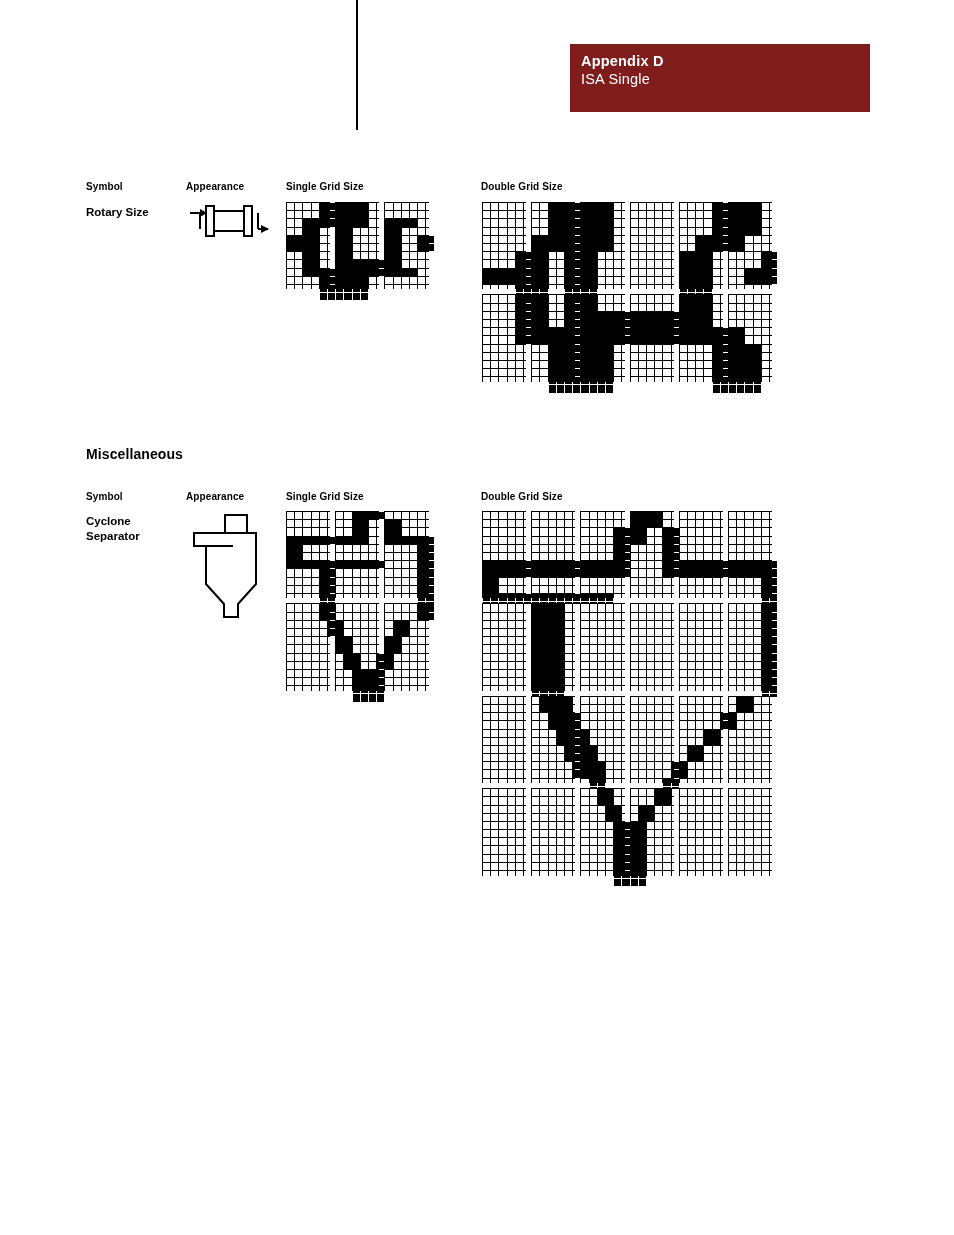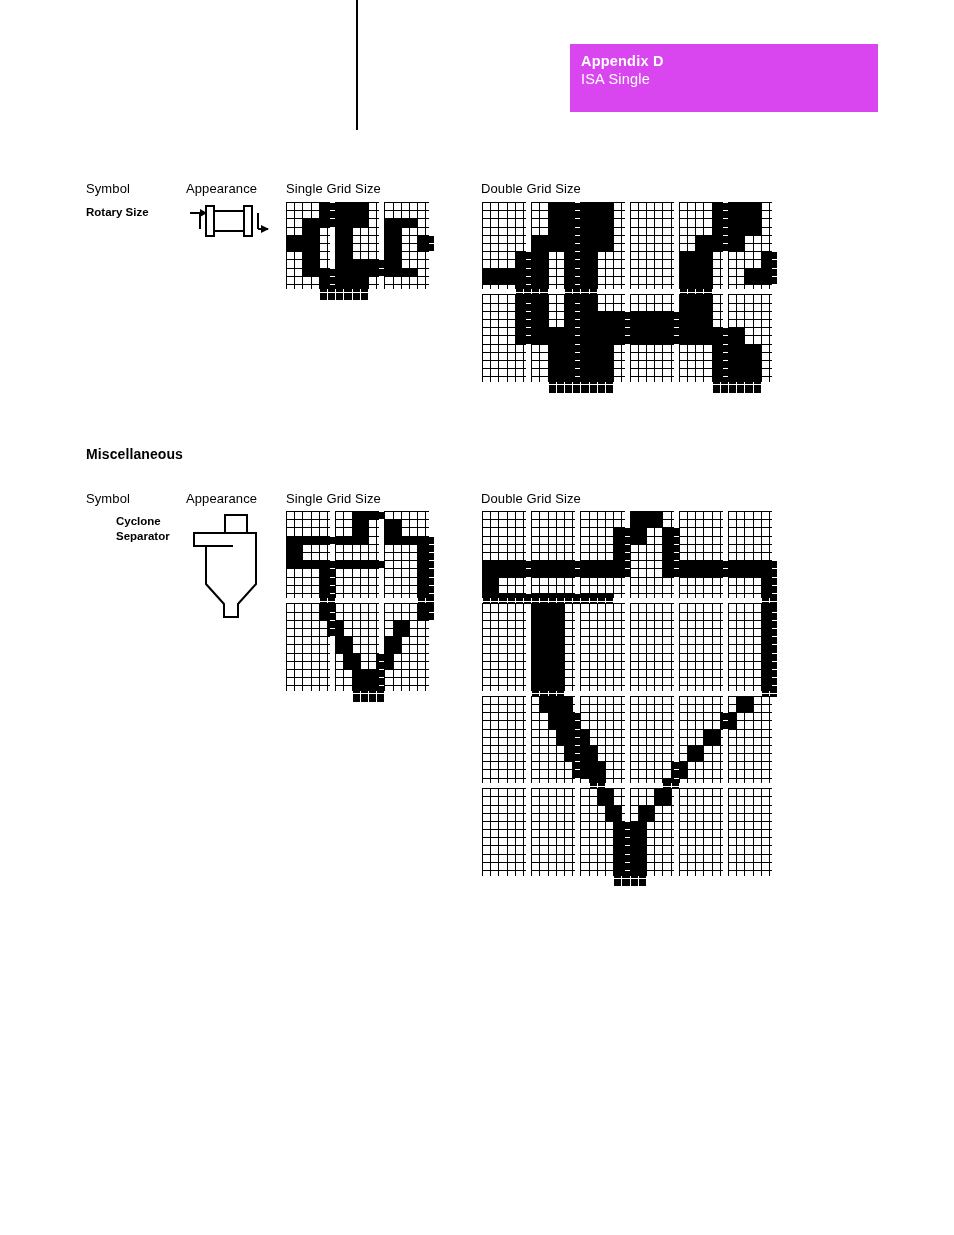--- a/index.html
+++ b/index.html
@@ -2,25 +2,25 @@
 <html><head>
 <meta charset="utf-8">
 <style>
   html,body{margin:0;padding:0;}
   body{
     width:954px;height:1235px;position:relative;background:#fff;
     font-family:"Liberation Sans",sans-serif;color:#000;
     -webkit-font-smoothing:none;
   }
   .vrule{position:absolute;left:356px;top:0;width:2px;height:130px;background:#000;}
-  .hdr{position:absolute;left:570px;top:44px;width:300px;height:68px;background:#d946ef;color:#fff;padding-left:8px;}
+  .hdr{position:absolute;left:570px;top:44px;width:300px;height:68px;background:#7f1d1d;color:#fff;}
   .hdr-t1{position:absolute;left:11px;top:9px;font-size:14.5px;font-weight:bold;letter-spacing:.2px;}
   .hdr-t2{position:absolute;left:11px;top:27px;font-size:14.5px;font-weight:normal;letter-spacing:.2px;}
 
-  .colhdr{position:absolute;font-size:13px;font-weight:normal;letter-spacing:.1px;}
+  .colhdr{position:absolute;font-size:10px;font-weight:bold;letter-spacing:.1px;}
   .rowlbl{position:absolute;font-size:11.5px;font-weight:bold;line-height:15px;}
   .sect{position:absolute;font-size:14px;font-weight:bold;letter-spacing:.1px;}
 
   .art{position:absolute;}
   .grid{position:absolute;display:grid;}
   .blk{display:grid;background:#000;}
   .cell{background:#fff;}
   .cell.on{background:#000;}
 </style>
 </head>
@@ -1172,21 +1172,21 @@
     </div>
   </div>
 
 <div class="sect" style="left:86px;top:446px;">Miscellaneous</div>
 
 <div class="colhdr" style="left:86px;top:491px;">Symbol</div>
 <div class="colhdr" style="left:186px;top:491px;">Appearance</div>
 <div class="colhdr" style="left:286px;top:491px;">Single Grid Size</div>
 <div class="colhdr" style="left:481px;top:491px;">Double Grid Size</div>
 
-<div class="rowlbl" style="left:86px;top:514px;white-space:pre;margin-left:30px;">Cyclone
+<div class="rowlbl" style="left:86px;top:514px;white-space:pre;">Cyclone
 Separator</div>
 
 <div class="art" style="left:188px;top:512px;">
   <svg width="80" height="108" viewBox="0 0 80 108">
     <g fill="none" stroke="#000" stroke-width="2">
       <rect x="37" y="3" width="22" height="18"></rect>
       <path d="M6 21 L68 21 L68 72 L50 92 L50 105 L36 105 L36 92 L18 72 L18 34 L6 34 Z"></path>
       <line x1="6" y1="34" x2="45" y2="34"></line>
     </g>
   </svg>

